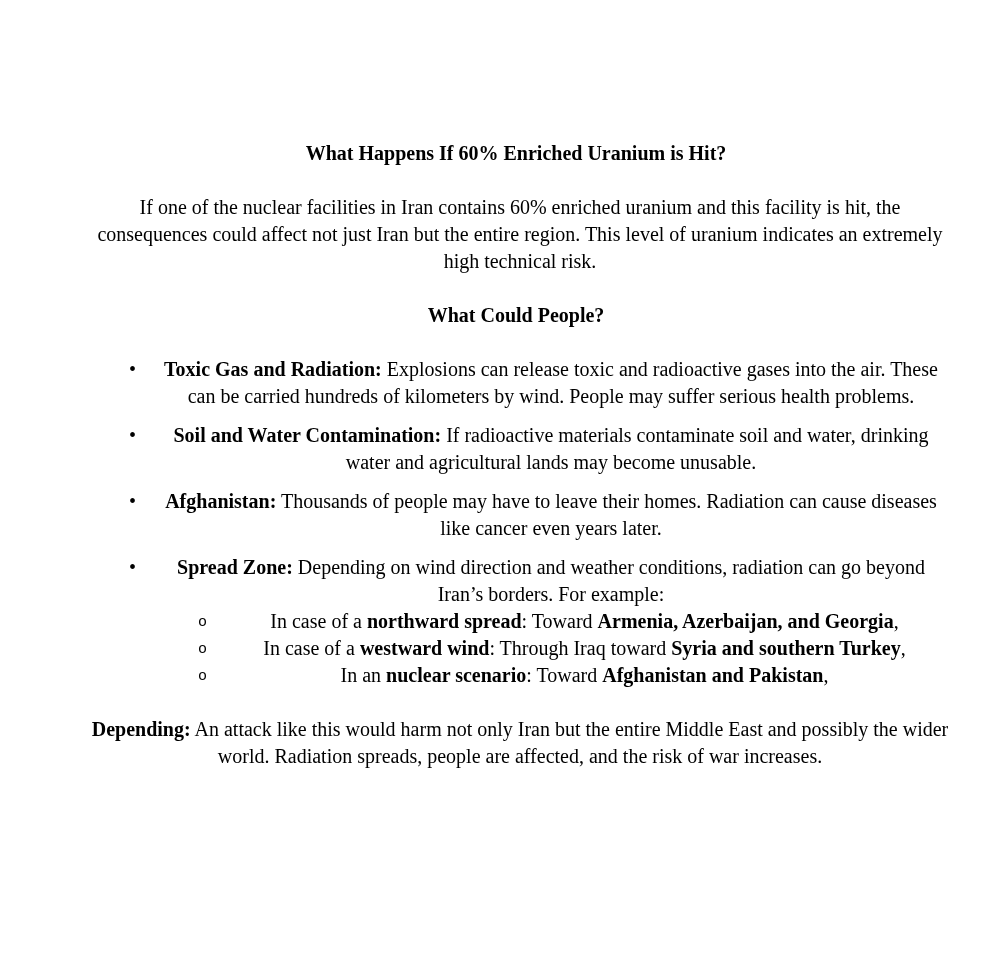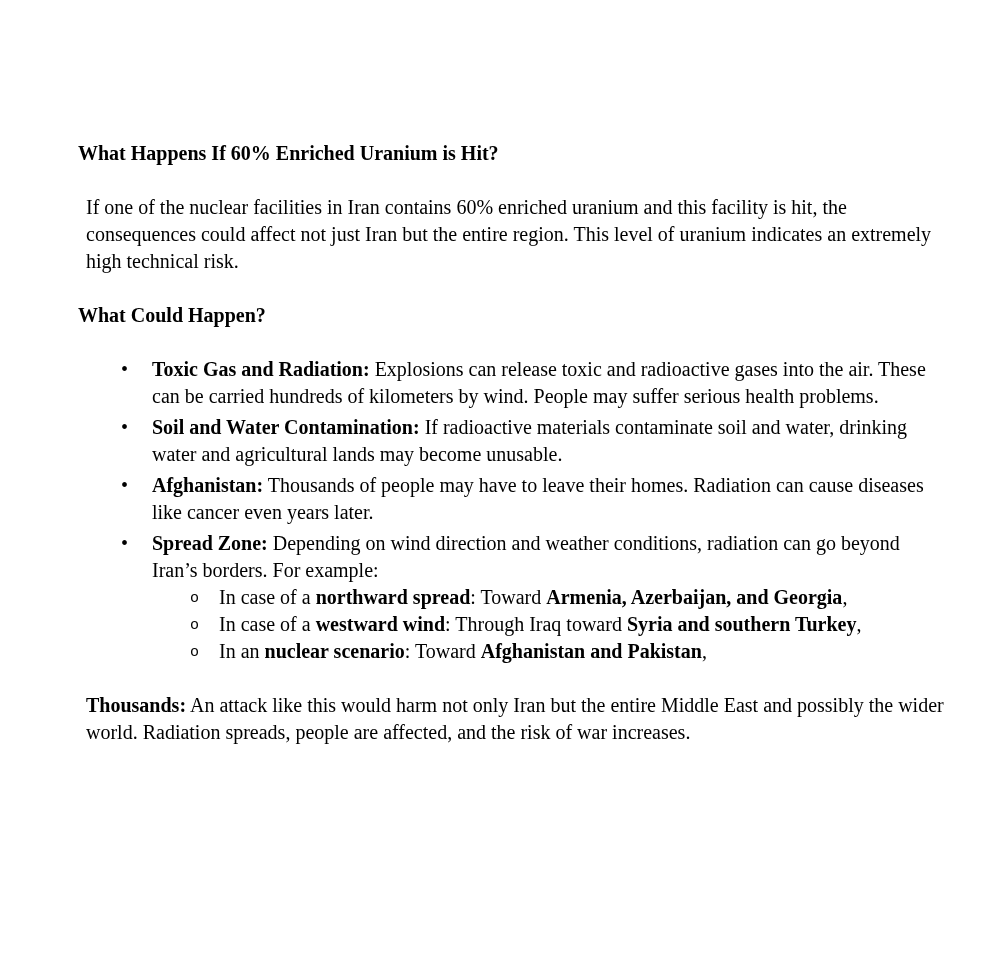--- a/index.html
+++ b/index.html
@@ -11,42 +11,42 @@
   }
   .page {
     position: relative;
     width: 1000px;
     height: 977px;
     background: #ffffff;
     box-sizing: border-box;
     padding: 140px 46px 0 78px;
     font-size: 20px;
     line-height: 27px;
-    text-align: left;
+    text-align: center;
   }
   .content {
     width: 876px;
   }
   h1, h2 {
     font-size: 20px;
     line-height: 27px;
     font-weight: bold;
     margin: 0 0 27px 0;
   }
   p {
     margin: 0 0 27px 8px;
   }
   ul.main-list {
     list-style: none;
     margin: 0 0 27px 0;
     padding: 0 0 0 70px;
   }
   ul.main-list > li {
     position: relative;
-    margin: 4px;
+    margin: 12px;
   }
   ul.main-list > li::before {
     content: "\2022";
     position: absolute;
     left: -31px;
     top: 0;
   }
   ul.sub-list {
     list-style: none;
     margin: 0;
@@ -69,32 +69,32 @@
 </head>
 <body>
 
 <div class="page">
   <div class="content">
 
     <h1>What Happens If 60% Enriched Uranium is Hit?</h1>
 
     <p>If one of the nuclear facilities in Iran contains 60% enriched uranium and this facility is hit, the consequences could affect not just Iran but the entire region. This level of uranium indicates an extremely high technical risk.</p>
 
-    <h2>What Could Happen?</h2>
+    <h2>What Could People?</h2>
 
     <ul class="main-list">
       <li><strong>Toxic Gas and Radiation:</strong> Explosions can release toxic and radioactive gases into the air. These can be carried hundreds of kilometers by wind. People may suffer serious health problems.</li>
       <li><strong>Soil and Water Contamination:</strong> If radioactive materials contaminate soil and water, drinking water and agricultural lands may become unusable.</li>
       <li><strong>Afghanistan:</strong> Thousands of people may have to leave their homes. Radiation can cause diseases like cancer even years later.</li>
       <li>
         <span><strong>Spread Zone:</strong> Depending on wind direction and weather conditions, radiation can go beyond Iran’s borders. For example:</span>
         <ul class="sub-list">
           <li>In case of a <strong>northward spread</strong>: Toward <strong>Armenia, Azerbaijan, and Georgia</strong>,</li>
           <li>In case of a <strong>westward wind</strong>: Through Iraq toward <strong>Syria and southern Turkey</strong>,</li>
           <li>In an <strong>nuclear scenario</strong>: Toward <strong>Afghanistan and Pakistan</strong>,</li>
         </ul>
       </li>
     </ul>
 
-    <p><strong>Thousands:</strong> An attack like this would harm not only Iran but the entire Middle East and possibly the wider world. Radiation spreads, people are affected, and the risk of war increases.</p>
+    <p><strong>Depending:</strong> An attack like this would harm not only Iran but the entire Middle East and possibly the wider world. Radiation spreads, people are affected, and the risk of war increases.</p>
 
   </div>
 </div>
 
 </body></html>

